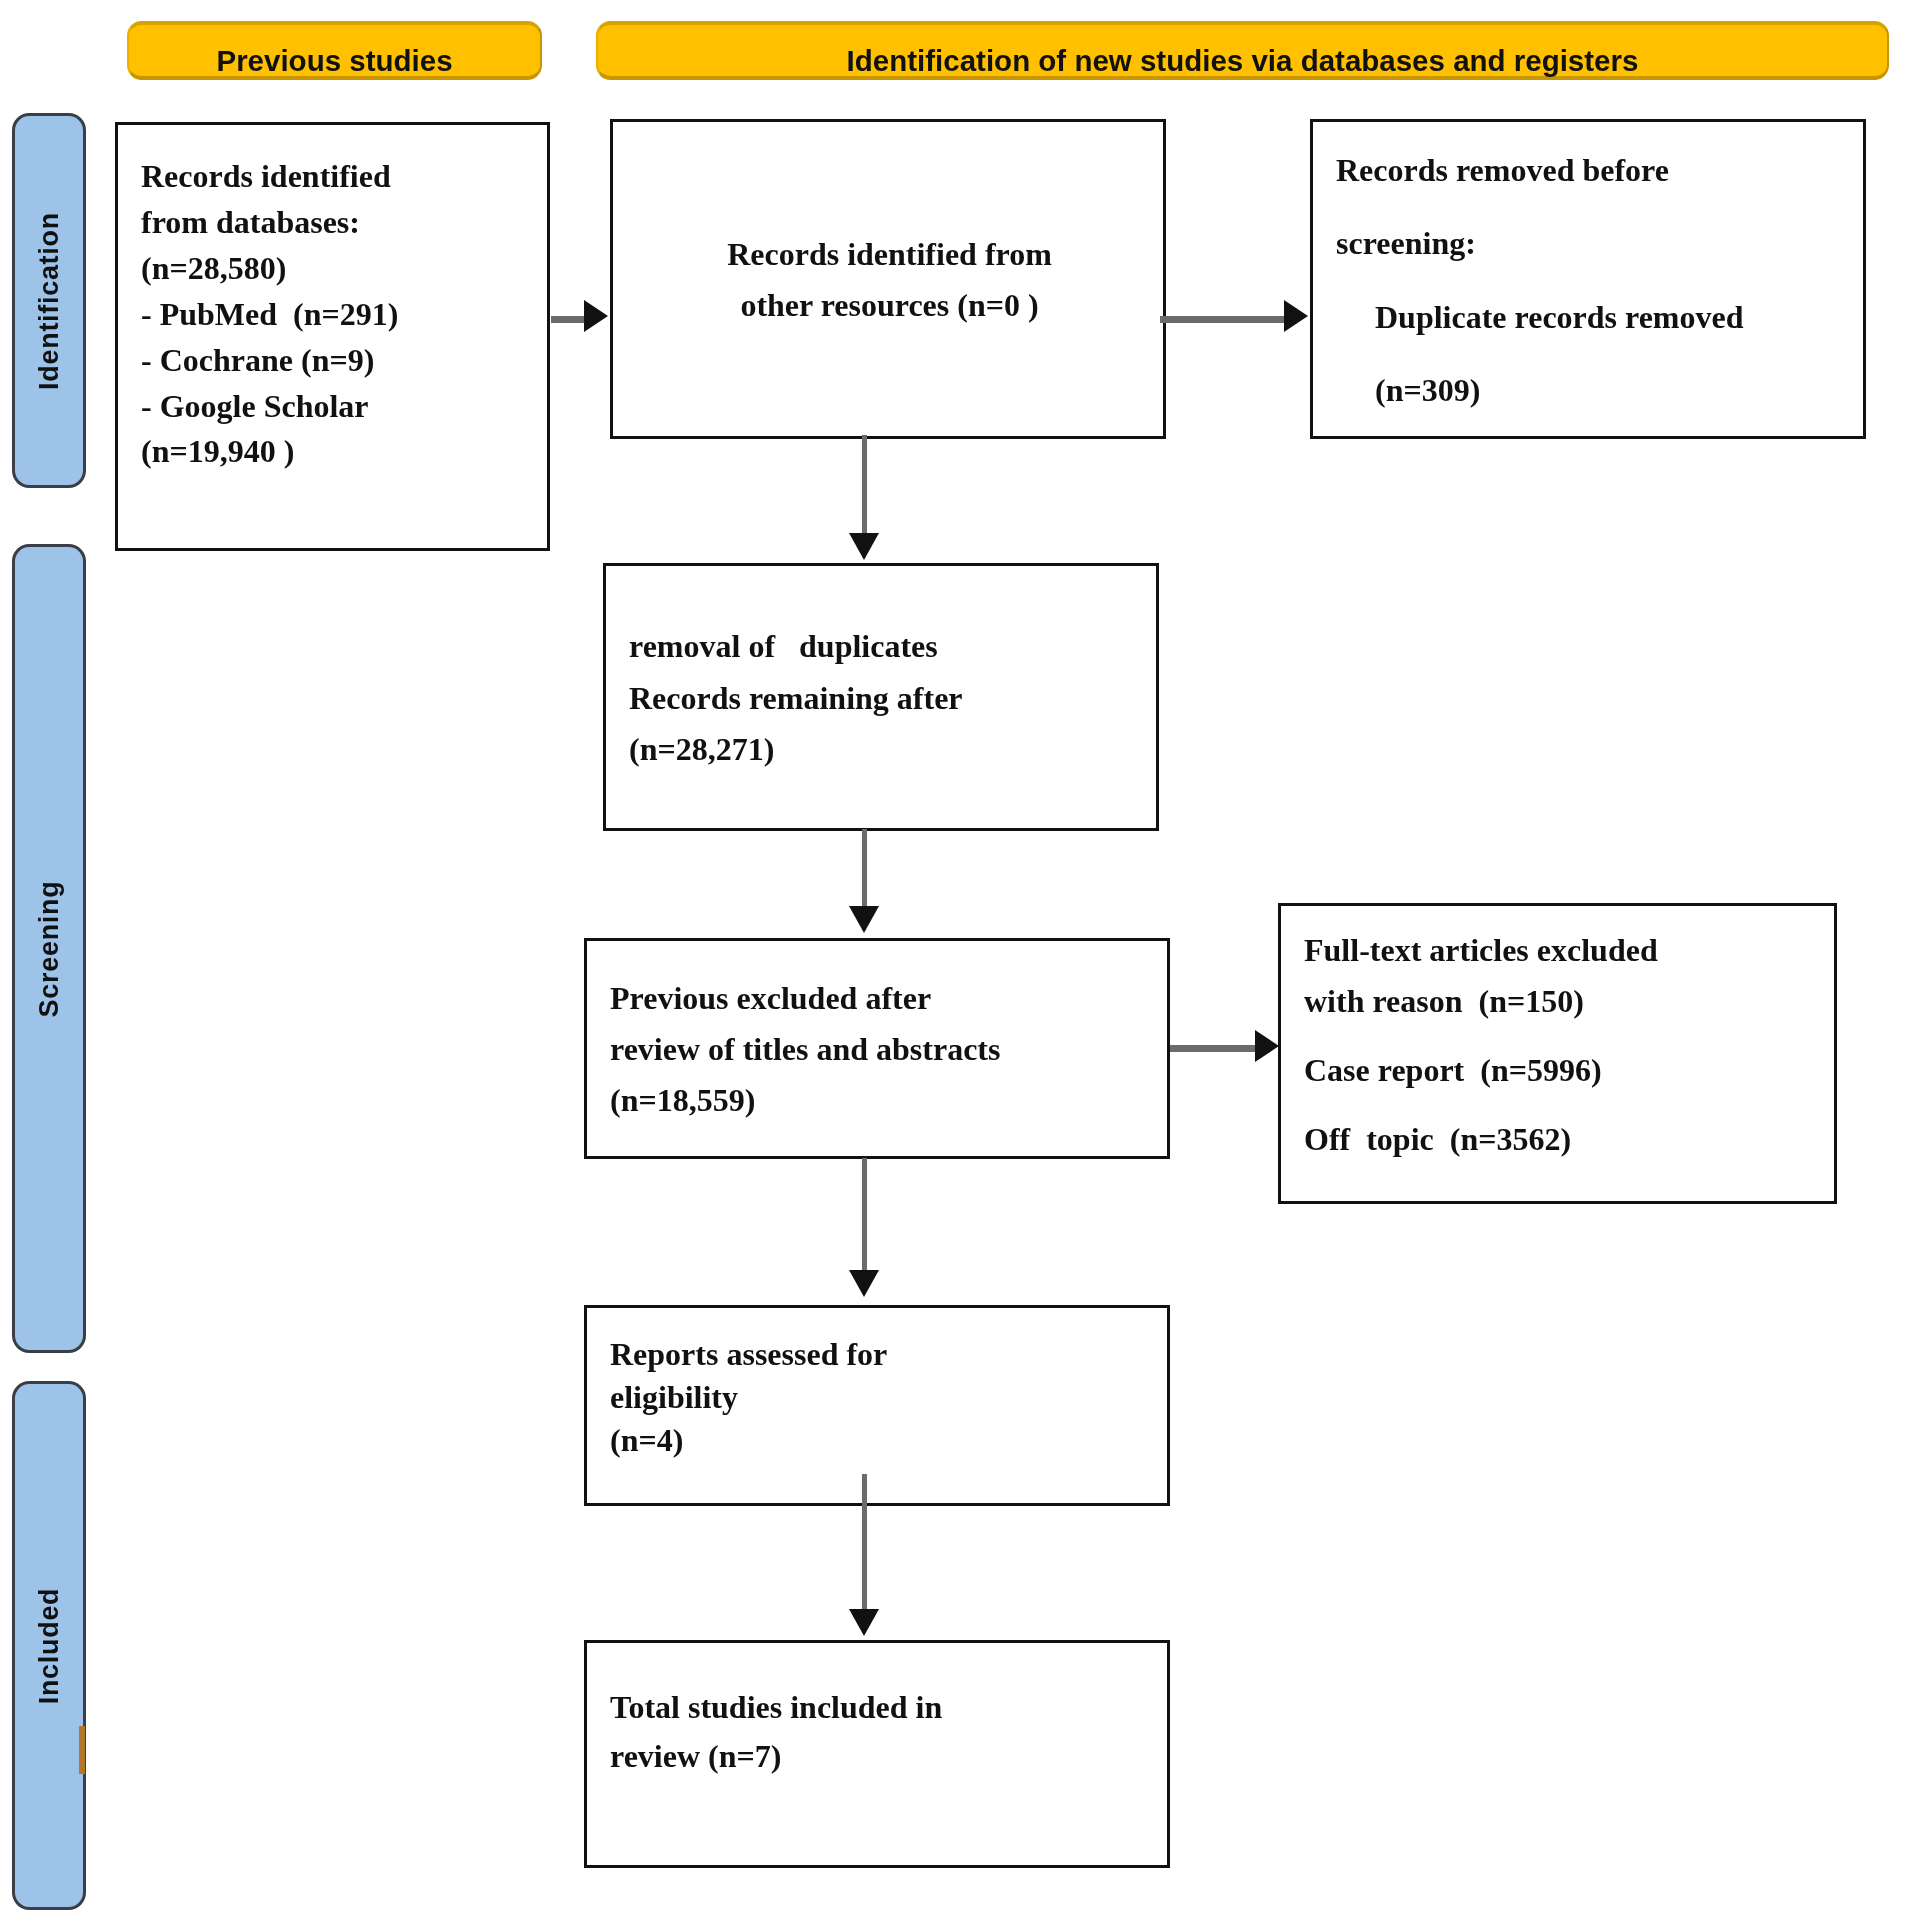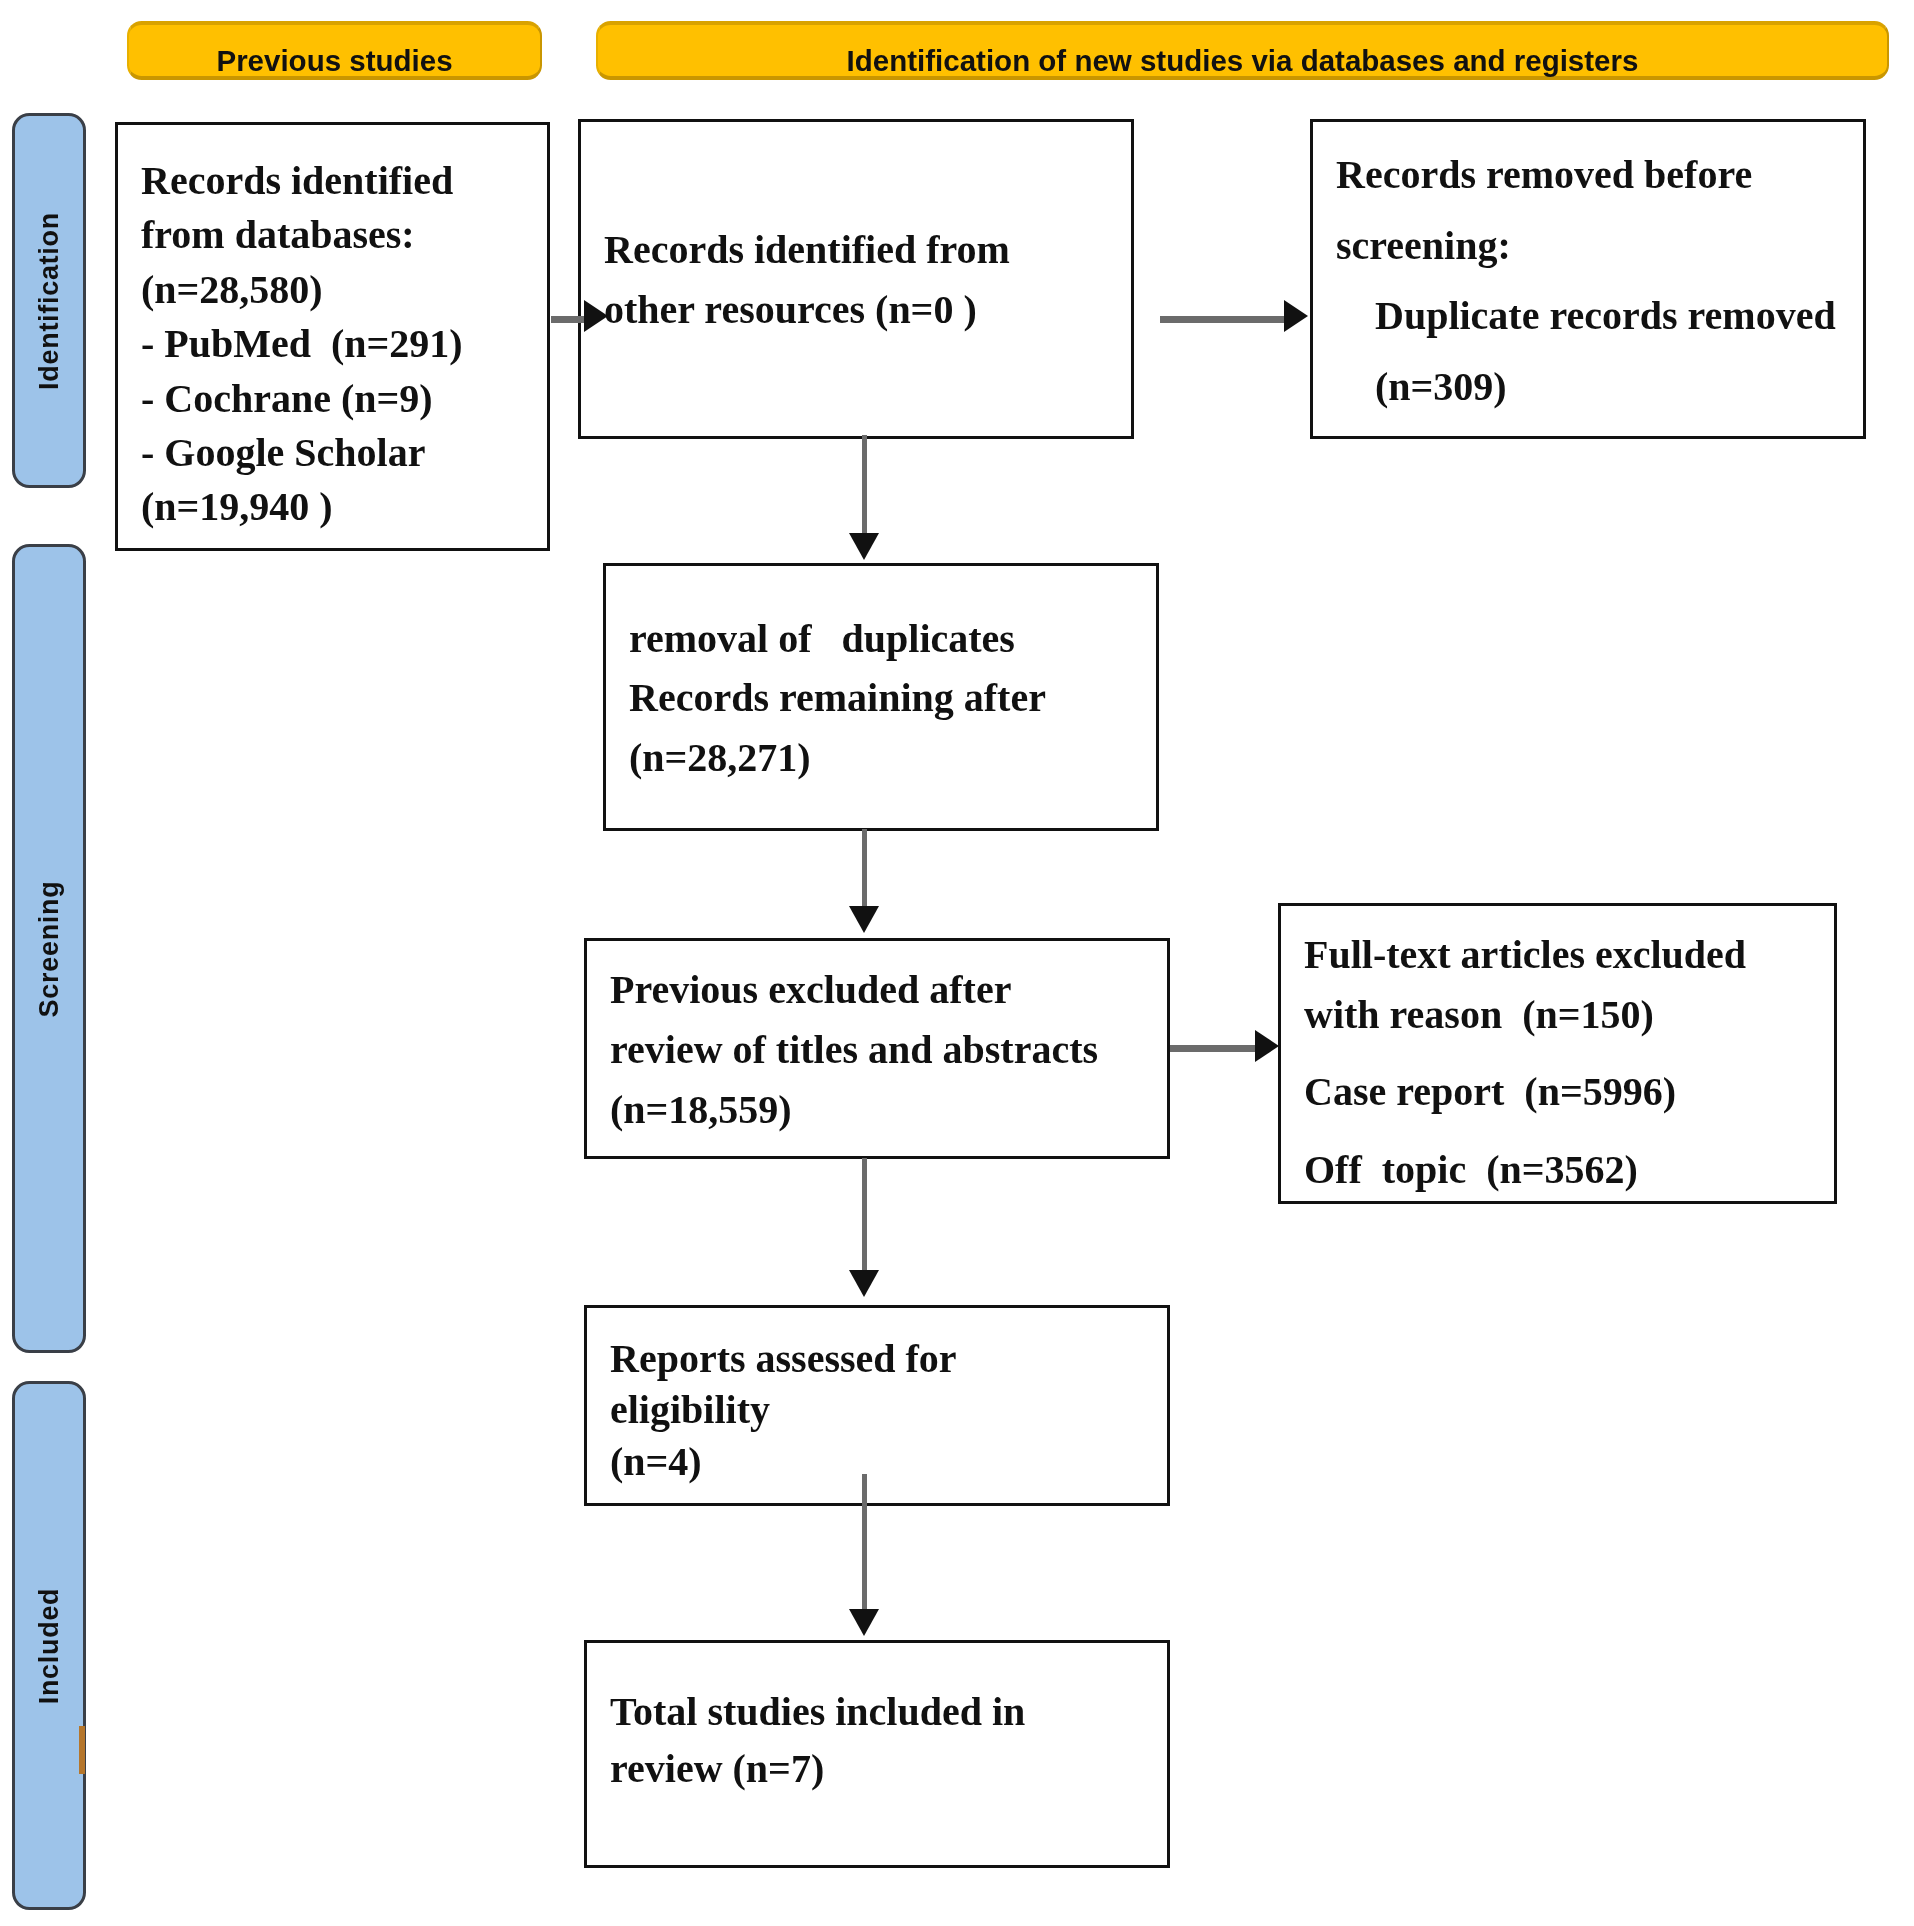--- a/index.html
+++ b/index.html
@@ -35,31 +35,31 @@
   #phase-screening{left:12px;top:544px;width:74px;height:809px;}
   #phase-included{left:12px;top:1381px;width:74px;height:529px;}
   .phase-mark{position:absolute;right:-2px;top:342px;width:6px;height:48px;
               background:#B5762B;}
 
   
   .box{position:absolute;background:#ffffff;
        border:3.3px solid #111111;box-sizing:border-box;
        padding:19px 20px 16px 23px;}
   .box p{margin:0 0 17.4px 0;font-family:"Liberation Serif",serif;
-         font-weight:bold;font-size:40px;line-height:1.06;color:#111;
+         font-weight:bold;font-size:32px;line-height:1.06;color:#111;
          white-space:pre-wrap;}
   .box p:last-child{margin-bottom:0;}
   .box.mid{display:flex;flex-direction:column;justify-content:center;}
   .box.midtop{display:flex;flex-direction:column;justify-content:flex-start;}
 
   #box-databases{left:115px;top:122px;width:435px;height:429px;
                  padding-top:35px;}
   #box-databases p{margin-bottom:12px;}
 
-  #box-other{left:578px;top:119px;width:556px;height:320px;}
+  #box-other{left:610px;top:119px;width:556px;height:320px;text-align:center;}
   #box-removed{left:1310px;top:119px;width:556px;height:320px;
                display:flex;flex-direction:column;justify-content:space-between;
                padding-top:32px;}
   #box-removed p{margin-bottom:12px;}
   .indent{padding-left:39px;}
 
   #box-remaining{left:603px;top:563px;width:556px;height:268px;}
   #box-excluded{left:584px;top:938px;width:586px;height:221px;}
   #box-fulltext{left:1278px;top:903px;width:559px;height:301px;
                 display:flex;flex-direction:column;justify-content:space-between;

